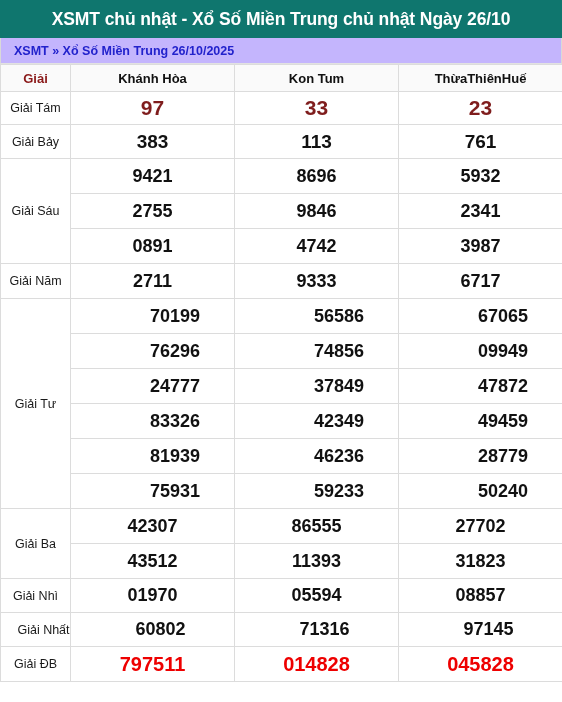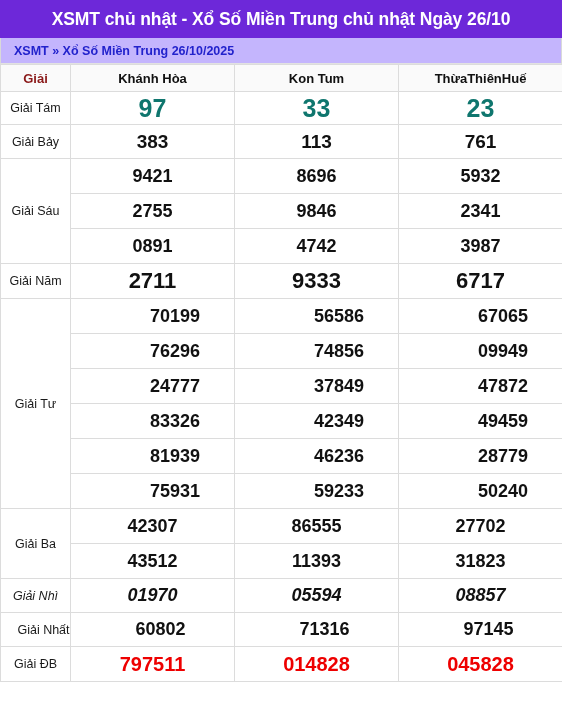--- a/index.html
+++ b/index.html
@@ -17,21 +17,21 @@
   .page {
     width: 562px;
     height: 702px;
     position: relative;
     box-sizing: border-box;
     background: #ffffff;
   }
 
   
   .title-banner {
-    background: #6d28d9;
+    background: #0f766e;
     color: #ffffff;
     font-size: 17.5px;
     font-weight: bold;
     text-align: center;
     line-height: 38px;
     height: 38px;
     letter-spacing: -0.1px;
     overflow: hidden;
     white-space: nowrap;
   }
@@ -98,37 +98,37 @@
     background: #ffffff;
   }
 
   td.num {
     font-weight: bold;
     color: #111111;
     background: #ffffff;
   }
 
   
-  tr.r-tam  td.num { font-size: 25px; color: #0f766e; }
+  tr.r-tam  td.num { font-size: 21px; color: #7f1d1d; }
   tr.r-bay  td.num { font-size: 19px; }
   tr.r-sau  td.num { font-size: 18px; }
-  tr.r-nam  td.num { font-size: 22px; }
+  tr.r-nam  td.num { font-size: 18px; }
   tr.r-tu   td.num { font-size: 18px; padding-left: 45px; }
   tr.r-ba   td.num { font-size: 18px; margin-left: 28px; }
   tr.r-nhi  td.num { font-size: 18px; }
   tr.r-nhat td.num { font-size: 18px; }
   tr.r-db   td.num { font-size: 20px; color: #ee0000; }
 
   tr.r-tam  td { height: 32px; }
   tr.r-bay  td { height: 33px; }
   tr.r-sau  td { height: 34px; }
   tr.r-nam  td { height: 34px; }
   tr.r-tu   td { height: 34px; }
   tr.r-ba   td { height: 34px; }
-  tr.r-nhi  td { height: 33px; font-style: italic; }
+  tr.r-nhi  td { height: 33px; }
   tr.r-nhat td { height: 33px; padding-left: 16px; }
   tr.r-db   td { height: 34px; }
 
   
   td.prize-group { vertical-align: middle; }
 </style>
 </head>
 <body>
 
 <div class="page">

